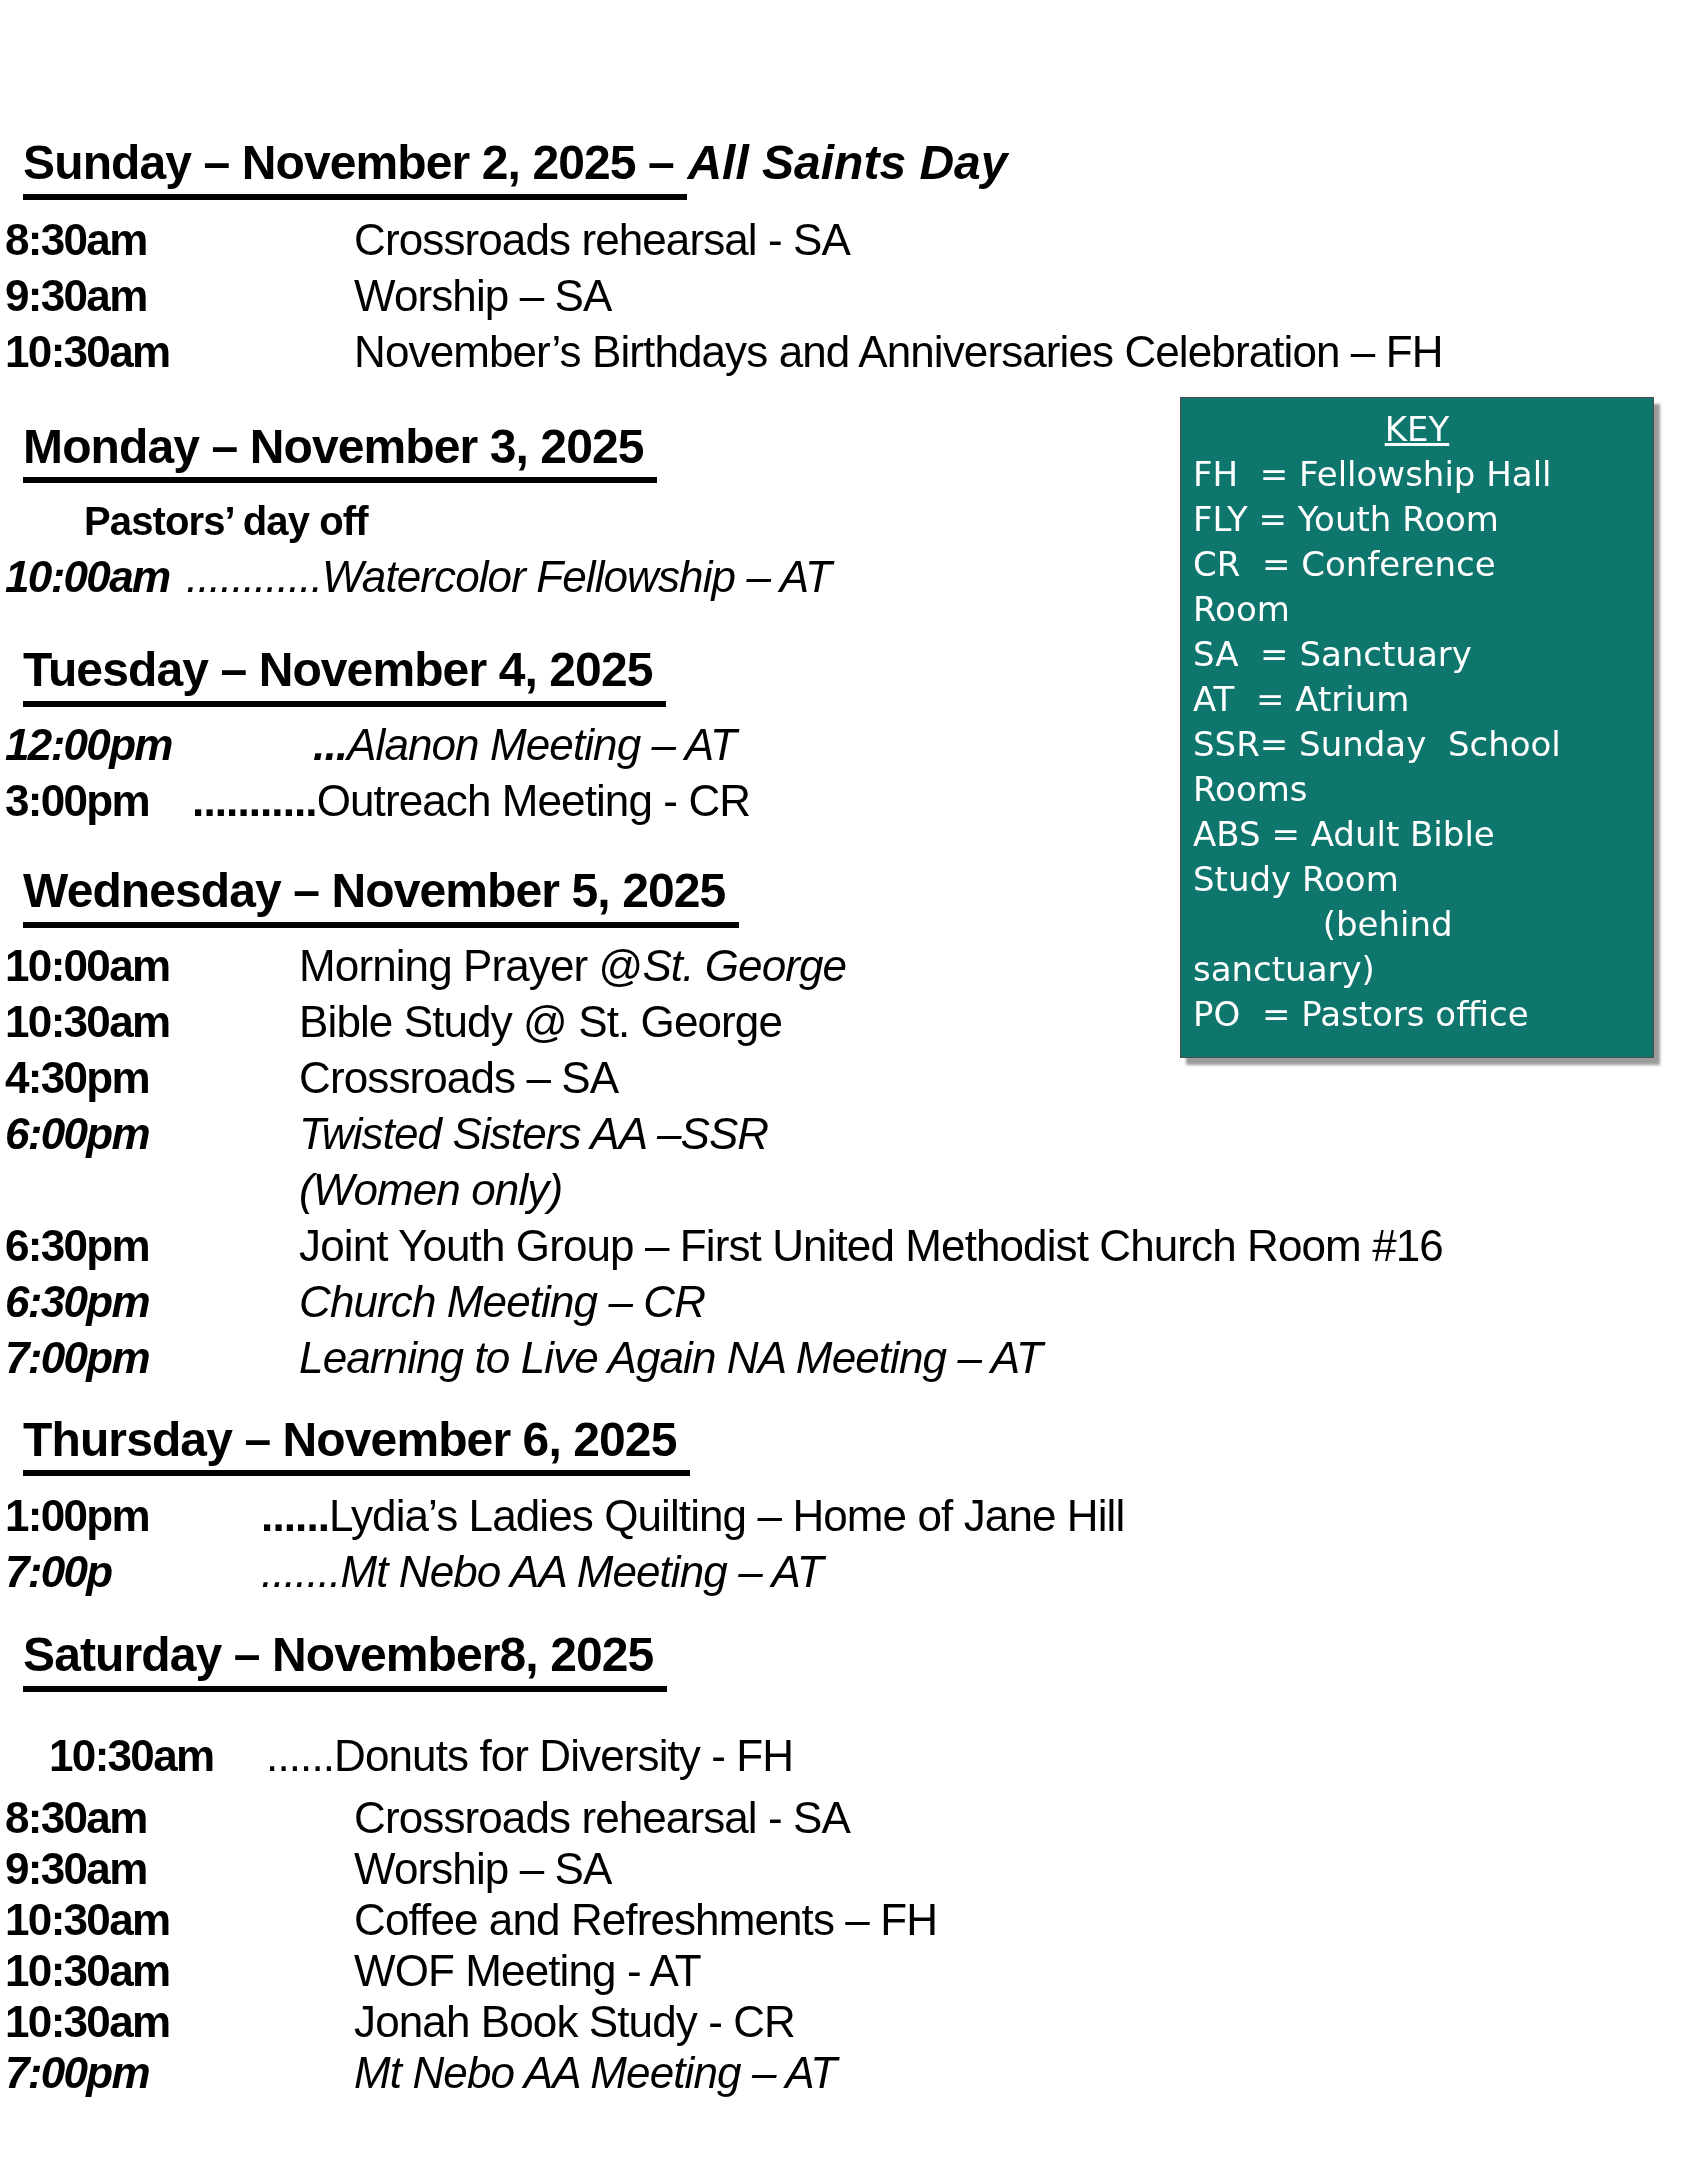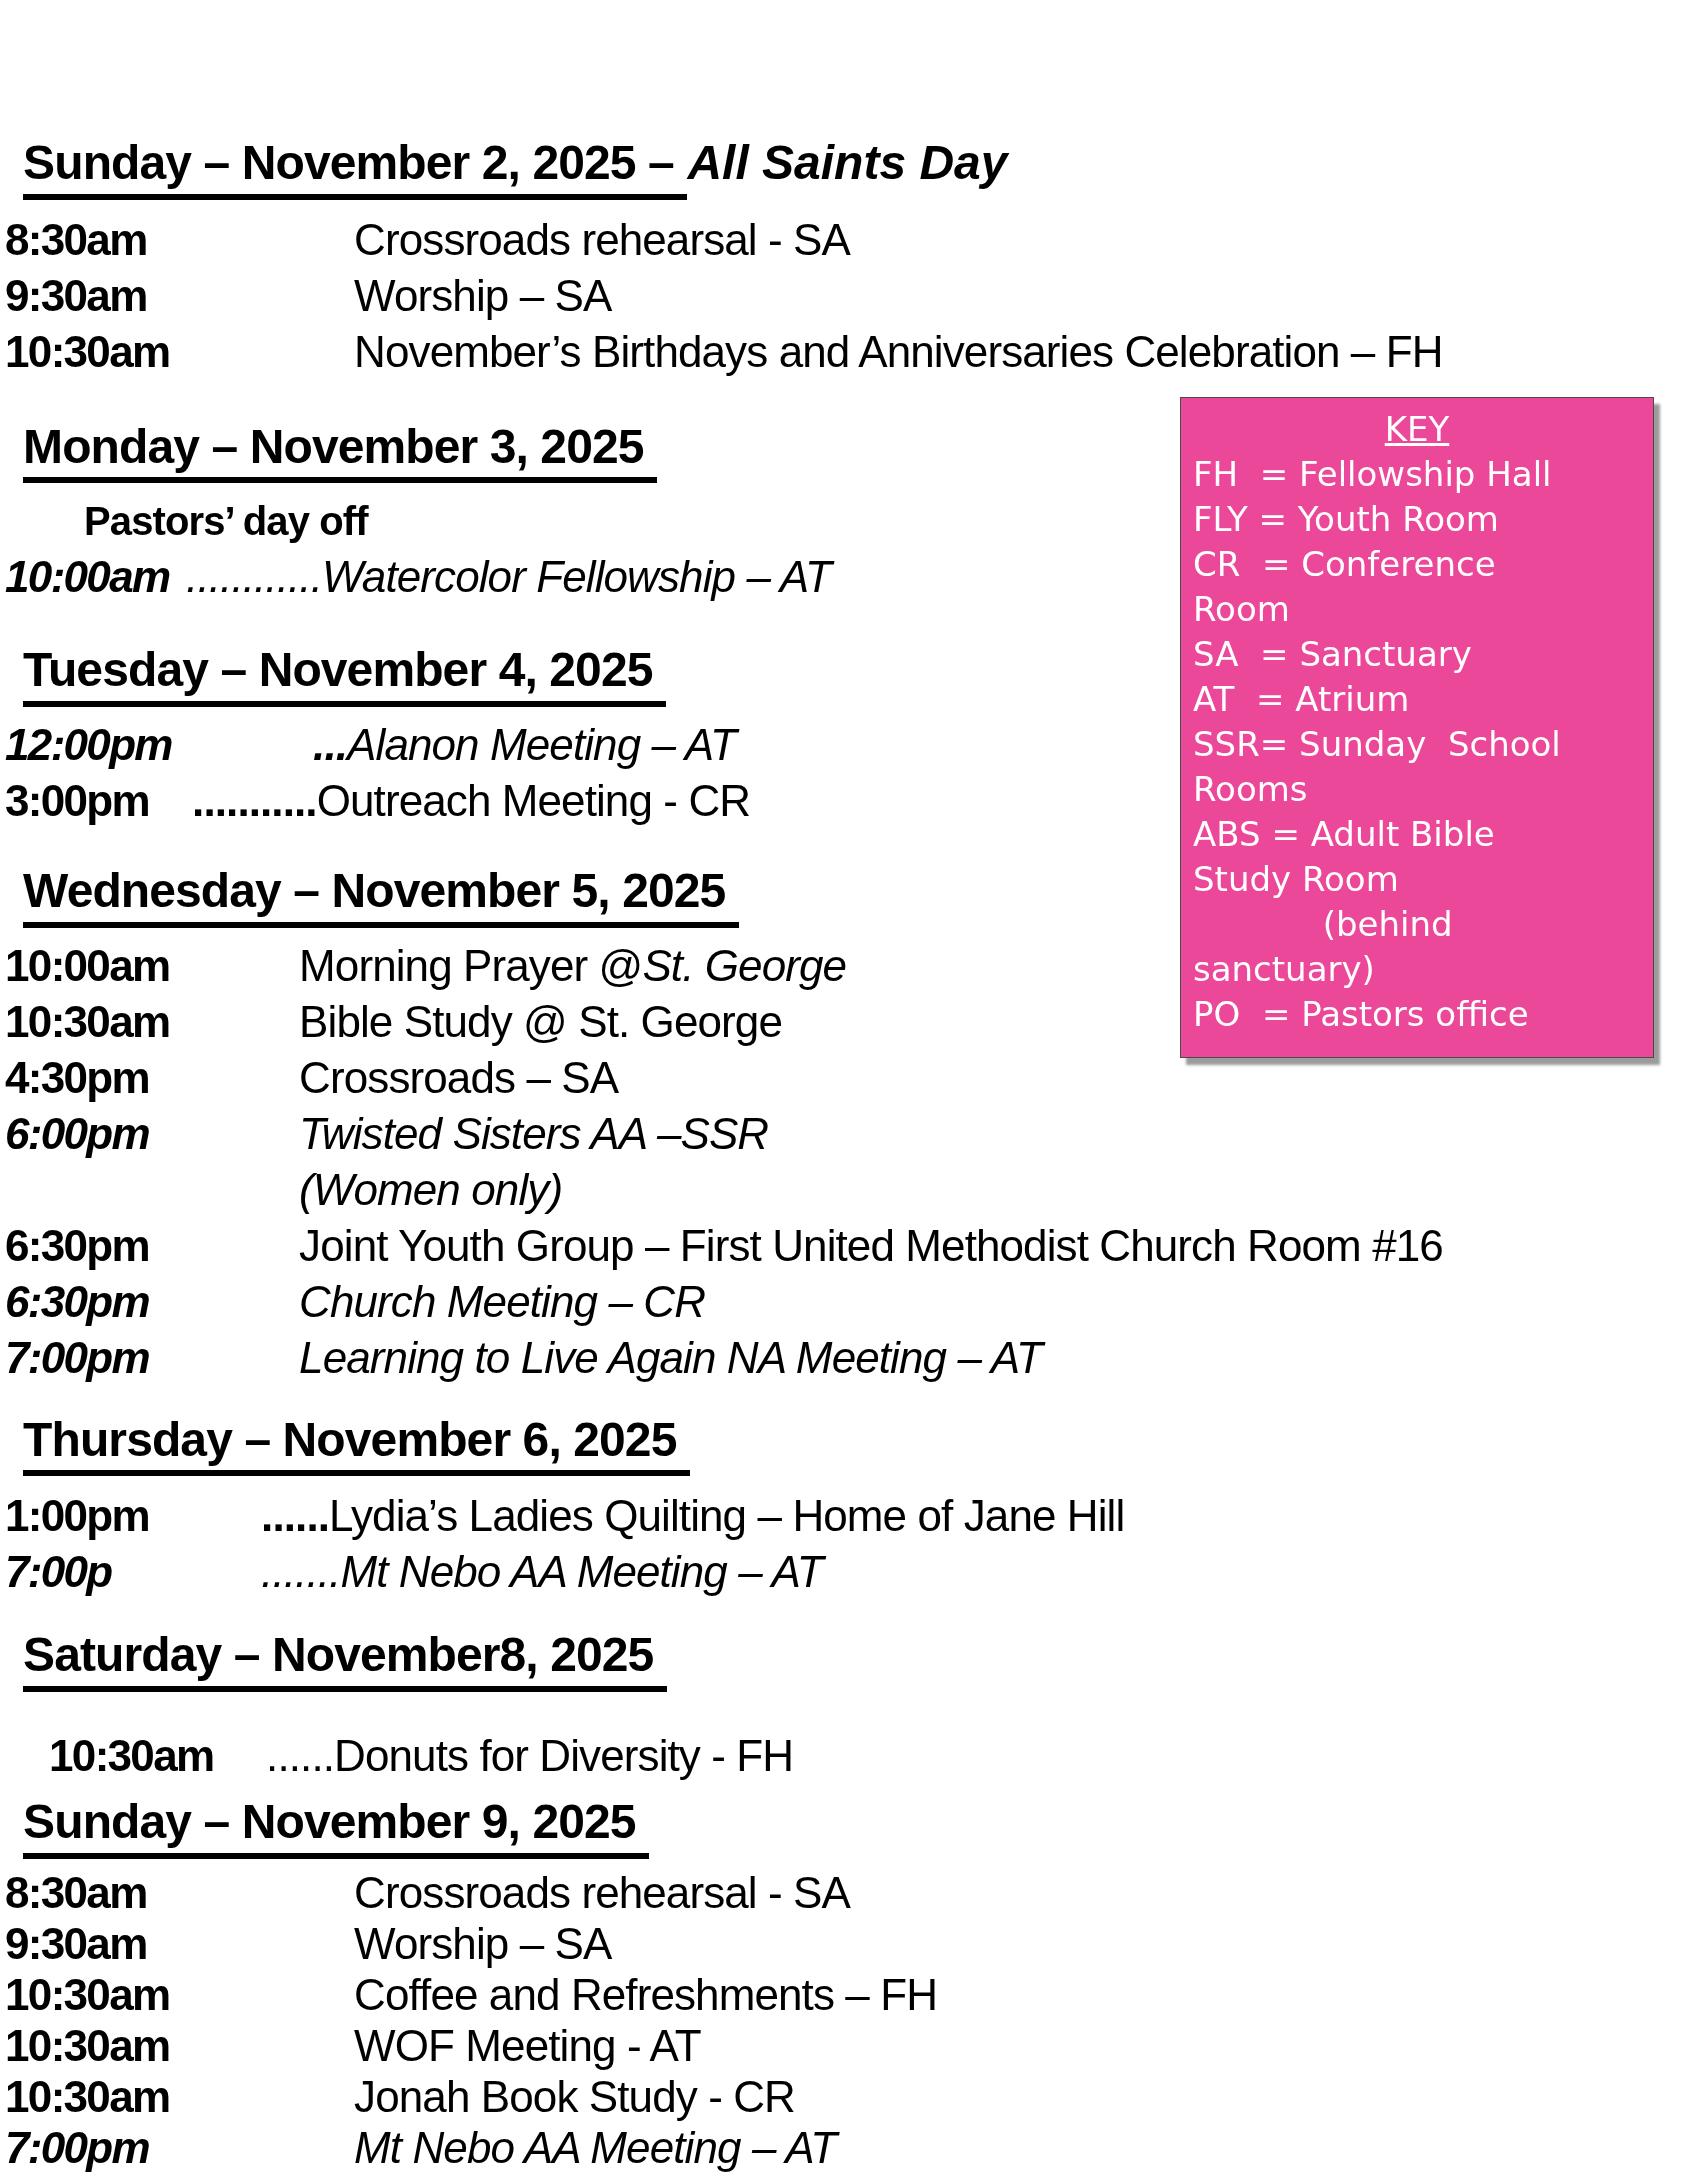--- a/index.html
+++ b/index.html
@@ -28,21 +28,21 @@
   
   .s0 .h{margin-top:48px;} .s0 .ev{margin-top:12px;}
   .s1 .h{margin-top:39px;} .s1 .note{margin-top:10.2px;}
   .s2 .h{margin-top:37px;} .s2 .ev{margin-top:10.2px;}
   .s3 .h{margin-top:34px;} .s3 .ev{margin-top:10.2px;}
   .s4 .h{margin-top:25.6px;} .s4 .ev{margin-top:12px;}
   .s5 .h{margin-top:27px;} .s5 .ev{margin-top:36px;} .s5 .line{margin-left:44px;}
   .s6 .h{margin-top:10.2px;} .s6 .ev{margin-top:8.5px;} .s6 .line{line-height:51px;}
   
   .keybox{position:absolute;left:1180px;top:397px;width:474px;height:661px;box-sizing:border-box;
-          background:#ec4899;border:1.7px solid #4a4a4a;box-shadow:6px 6.8px 2.6px #9b9b9b;
+          background:#0f766e;border:1.7px solid #4a4a4a;box-shadow:6px 6.8px 2.6px #9b9b9b;
           color:#fff;font-family:"DejaVu Sans",sans-serif;font-size:34px;line-height:45px;
           padding:8.5px 12px;}
   .keytitle{text-align:center;text-decoration:underline;}
   .keybody{white-space:pre-wrap;}
 </style>
 </head>
 <body>
 
 <div class="page">
 
@@ -164,23 +164,20 @@
       <div class="ev">
         <div class="line">
           <span class="time w255 b">10:30am</span>
           <span class="r">......</span>
           <span class="r">Donuts for Diversity - FH</span>
         </div>
       </div>
     </section>
 
     <section class="s6">
-      <div class="h">
-        <span class="hu">Sunday – November 9, 2025</span>
-      </div>
       <div class="ev">
         <div class="line">
           <span class="time w410 b">8:30am</span>
           <span class="r">Crossroads rehearsal - SA</span>
         </div>
         <div class="line">
           <span class="time w410 b">9:30am</span>
           <span class="r">Worship – SA</span>
         </div>
         <div class="line">

